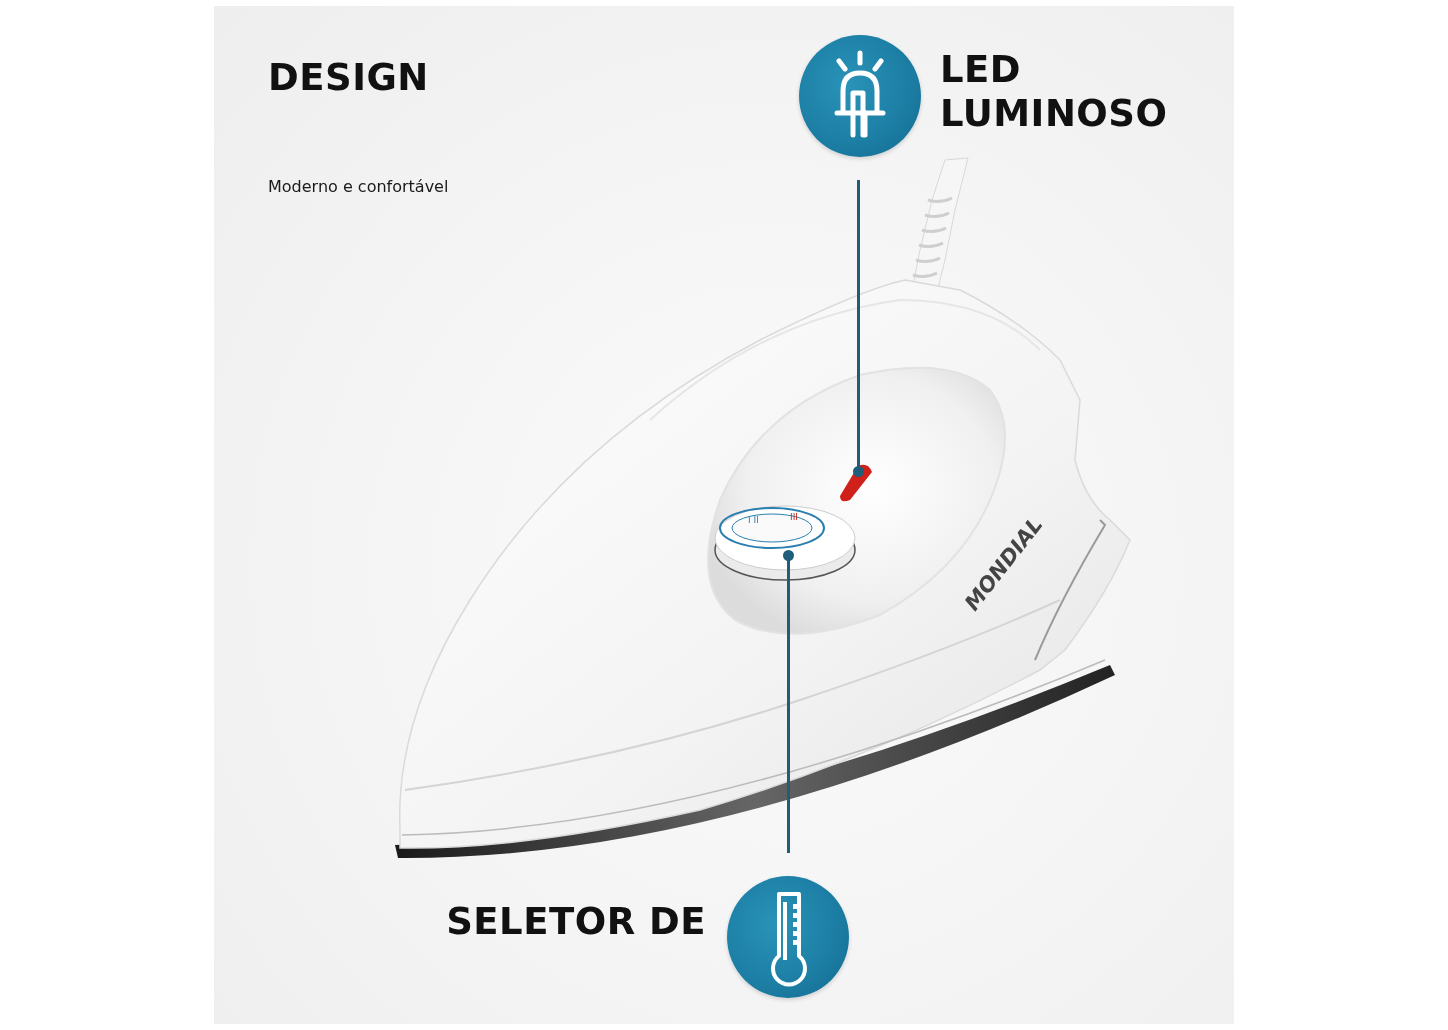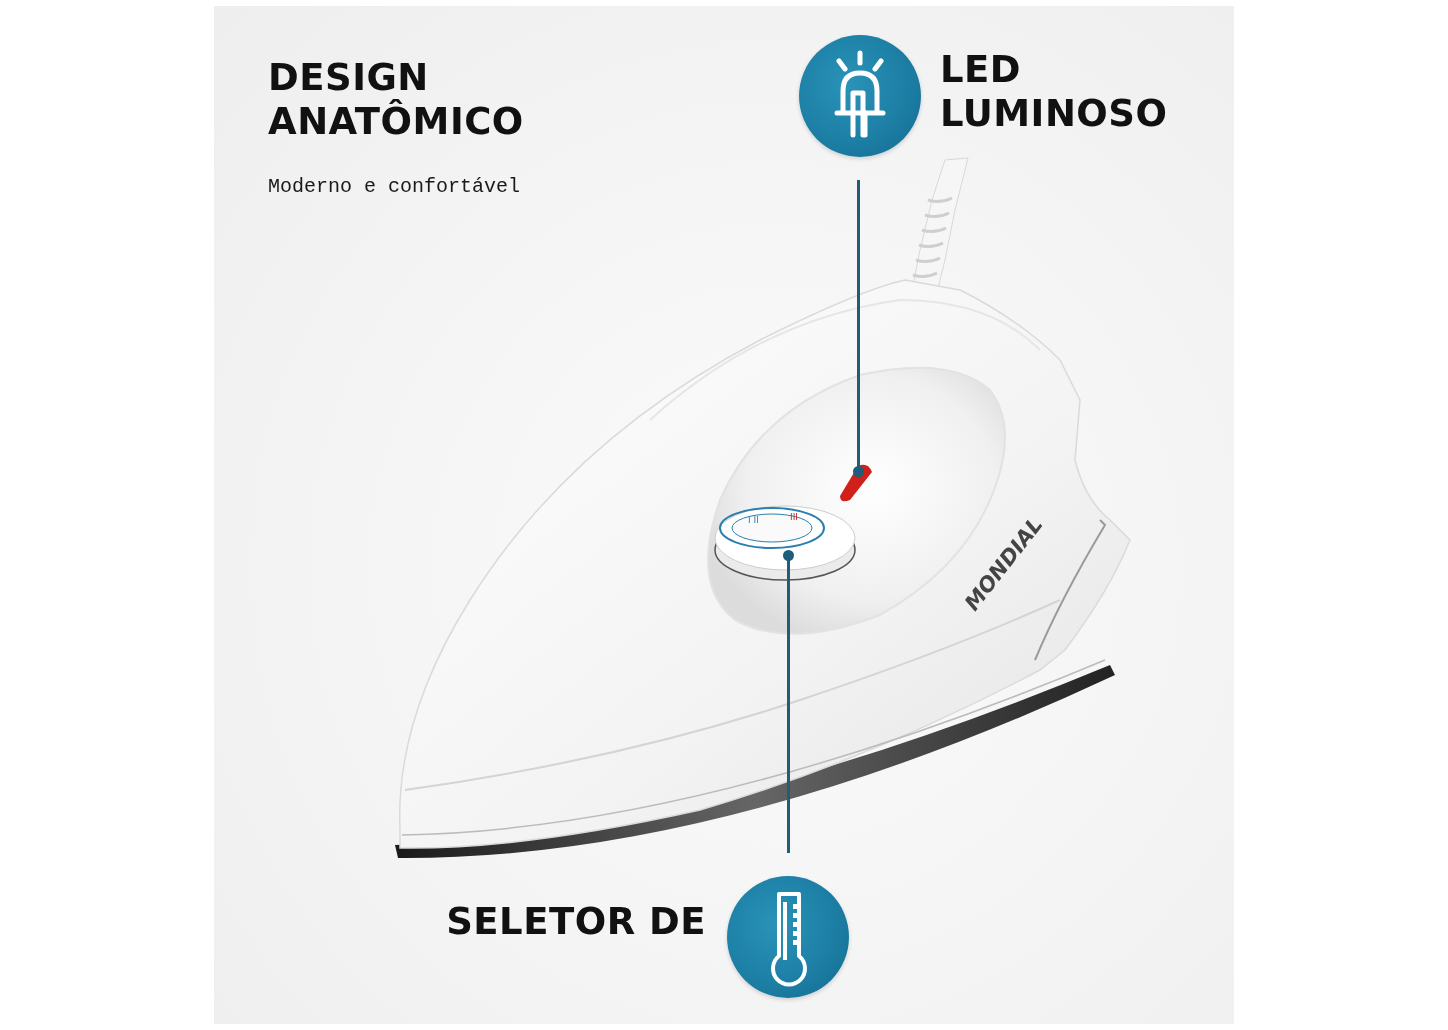--- a/index.html
+++ b/index.html
@@ -3,21 +3,21 @@
 <meta charset="utf-8">
 <style>
   html, body { margin:0; padding:0; }
   body { width:1448px; height:1030px; background:#ffffff; position:relative; overflow:hidden; font-family:"DejaVu Sans", sans-serif; }
   .panel { position:absolute; left:214px; top:6px; width:1020px; height:1018px;
     background: radial-gradient(ellipse at 55% 55%, #fbfbfb 0%, #f4f4f4 55%, #eeeeee 100%); }
   .title { position:absolute; font-weight:bold; color:#111; font-size:37px; line-height:44px; letter-spacing:0.5px; margin:0; }
   .title-design { left:268px; top:56px; }
   .title-led { left:940px; top:48px; }
   .title-temp { right:742px; top:897px; text-align:center; font-size:37px; line-height:50px; }
-  .subtitle { position:absolute; left:268px; top:170px; font-size:20px; line-height:33px; color:#1a1a1a; margin:0;font-family:Liberation Mono, monospace; }
+  .subtitle { position:absolute; left:268px; top:170px; font-size:16px; line-height:33px; color:#1a1a1a; margin:0; }
   .icon-circle { position:absolute; width:122px; height:122px; border-radius:50%;
     background: radial-gradient(circle at 40% 40%, #2a93b8 0%, #1d7fa5 55%, #136a8f 100%);
     box-shadow: 0 2px 4px rgba(0,0,0,0.15); }
   .icon-led { left:799px; top:35px; }
   .icon-temp { left:727px; top:876px; }
   .icon-circle svg { position:absolute; left:0; top:0; }
   .iron { position:absolute; left:380px; top:150px; }
   .callout-line { position:absolute; width:3px; background:#1f5d79; }
   .line-led { left:857px; top:180px; height:292px; }
   .line-temp { left:787px; top:558px; height:295px; }
@@ -26,21 +26,20 @@
   .dot-temp { left:783px; top:550px; }
 </style>
 </head>
 <body>
 
 <div class="panel"></div>
 
 <div>
   <div class="title title-design">
     <div>DESIGN</div>
-    <div>ANATÔMICO</div>
   </div>
   <div class="subtitle">
     <div>Moderno e confortável</div>
   </div>
 </div>
 
 <svg class="iron" width="780" height="720" viewBox="380 150 780 720" xmlns="http://www.w3.org/2000/svg">
   <defs>
     <linearGradient id="bodyGrad" x1="0" y1="0" x2="1" y2="1">
       <stop offset="0" stop-color="#ffffff"></stop>

